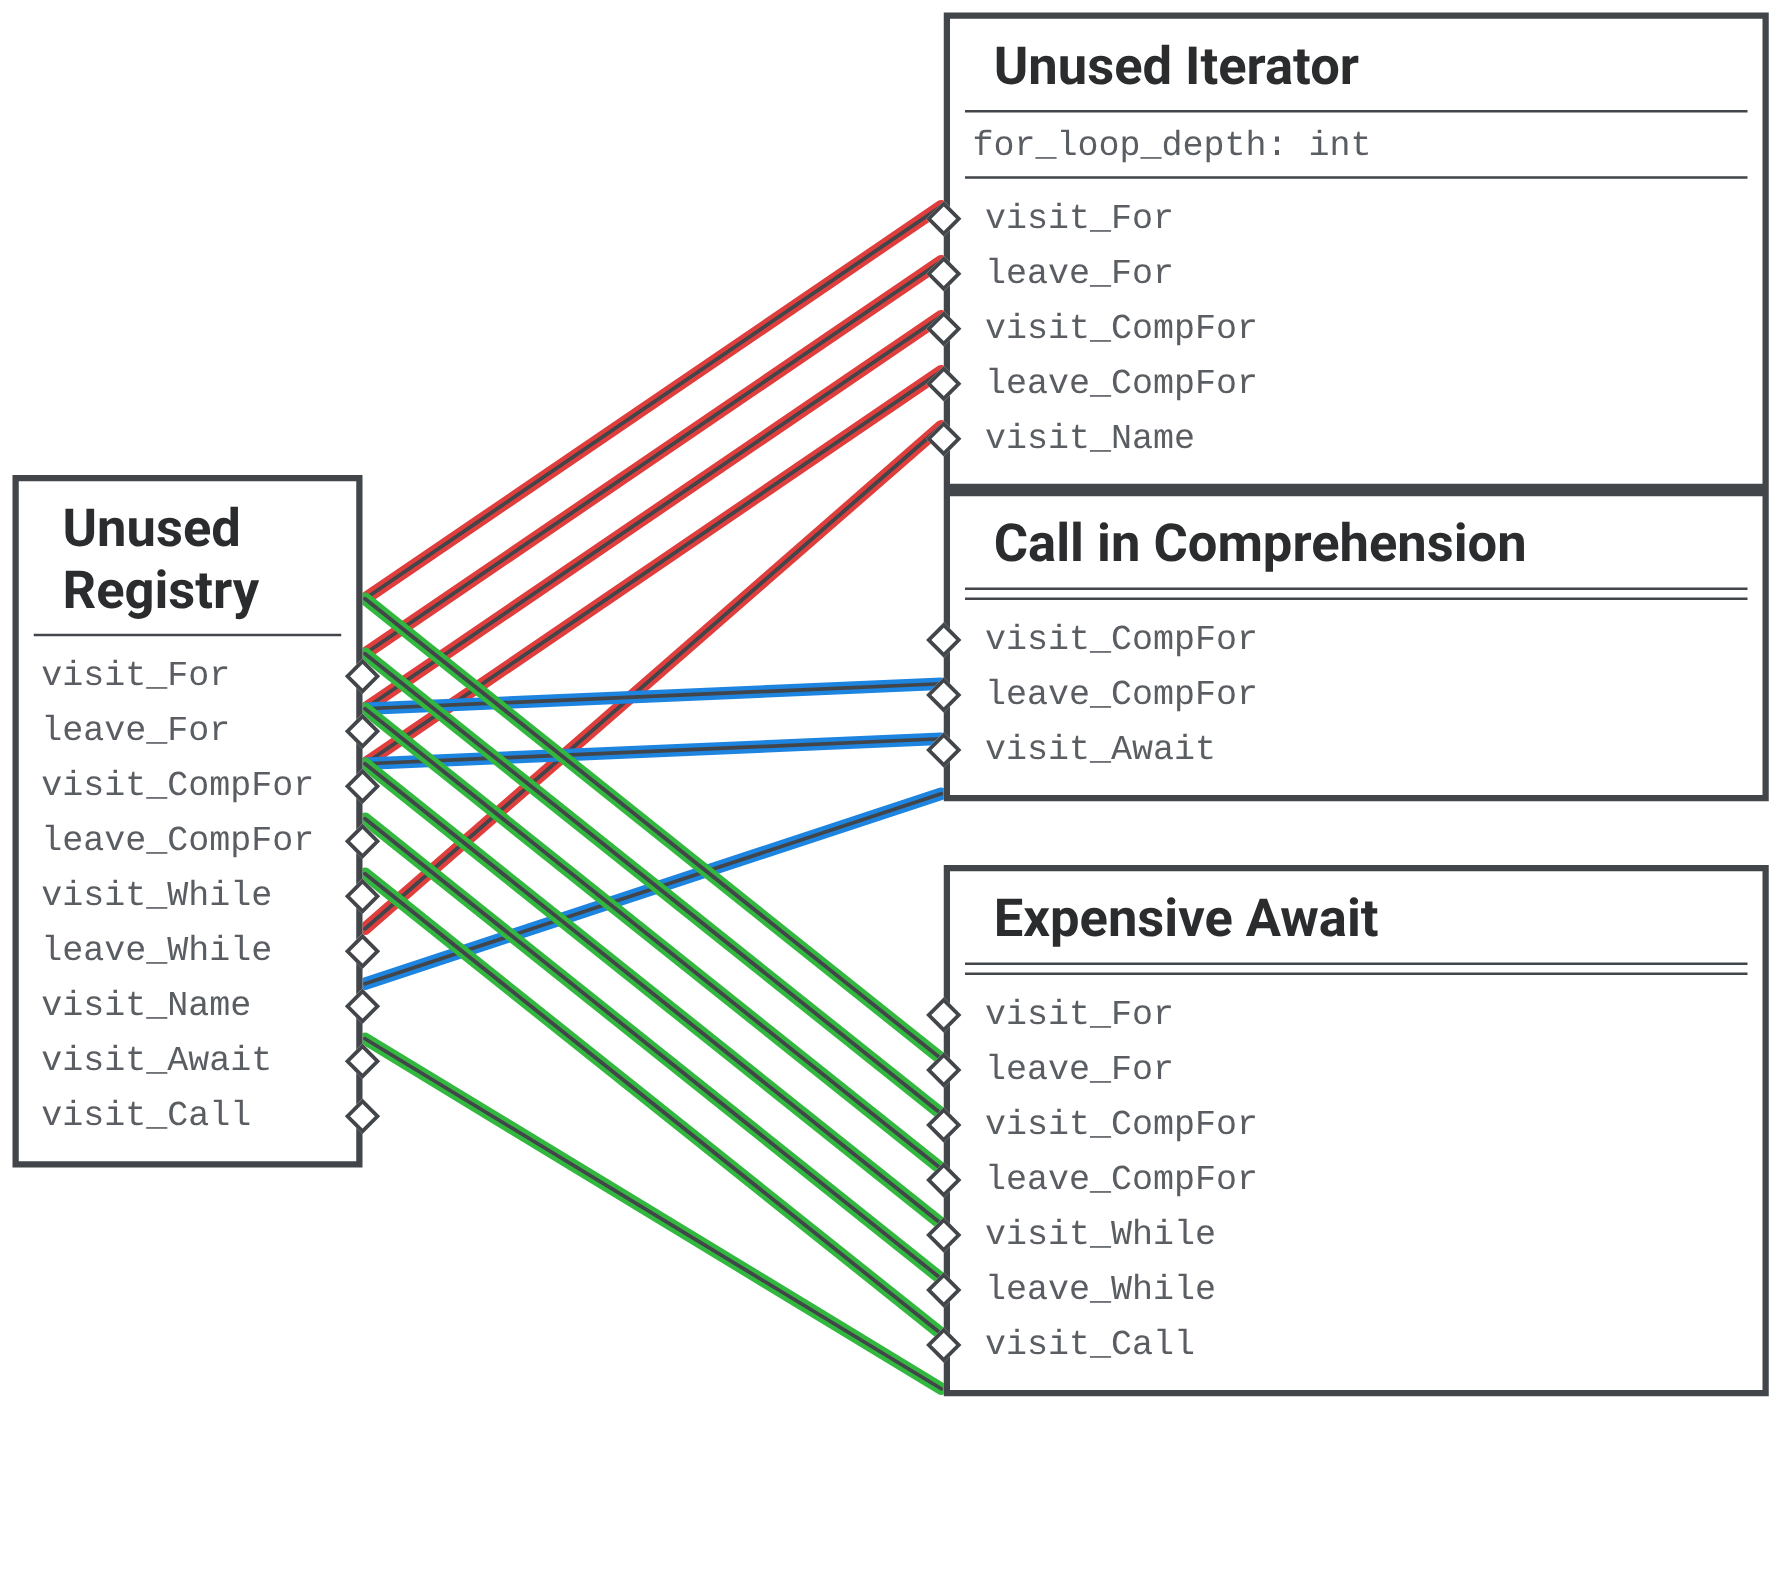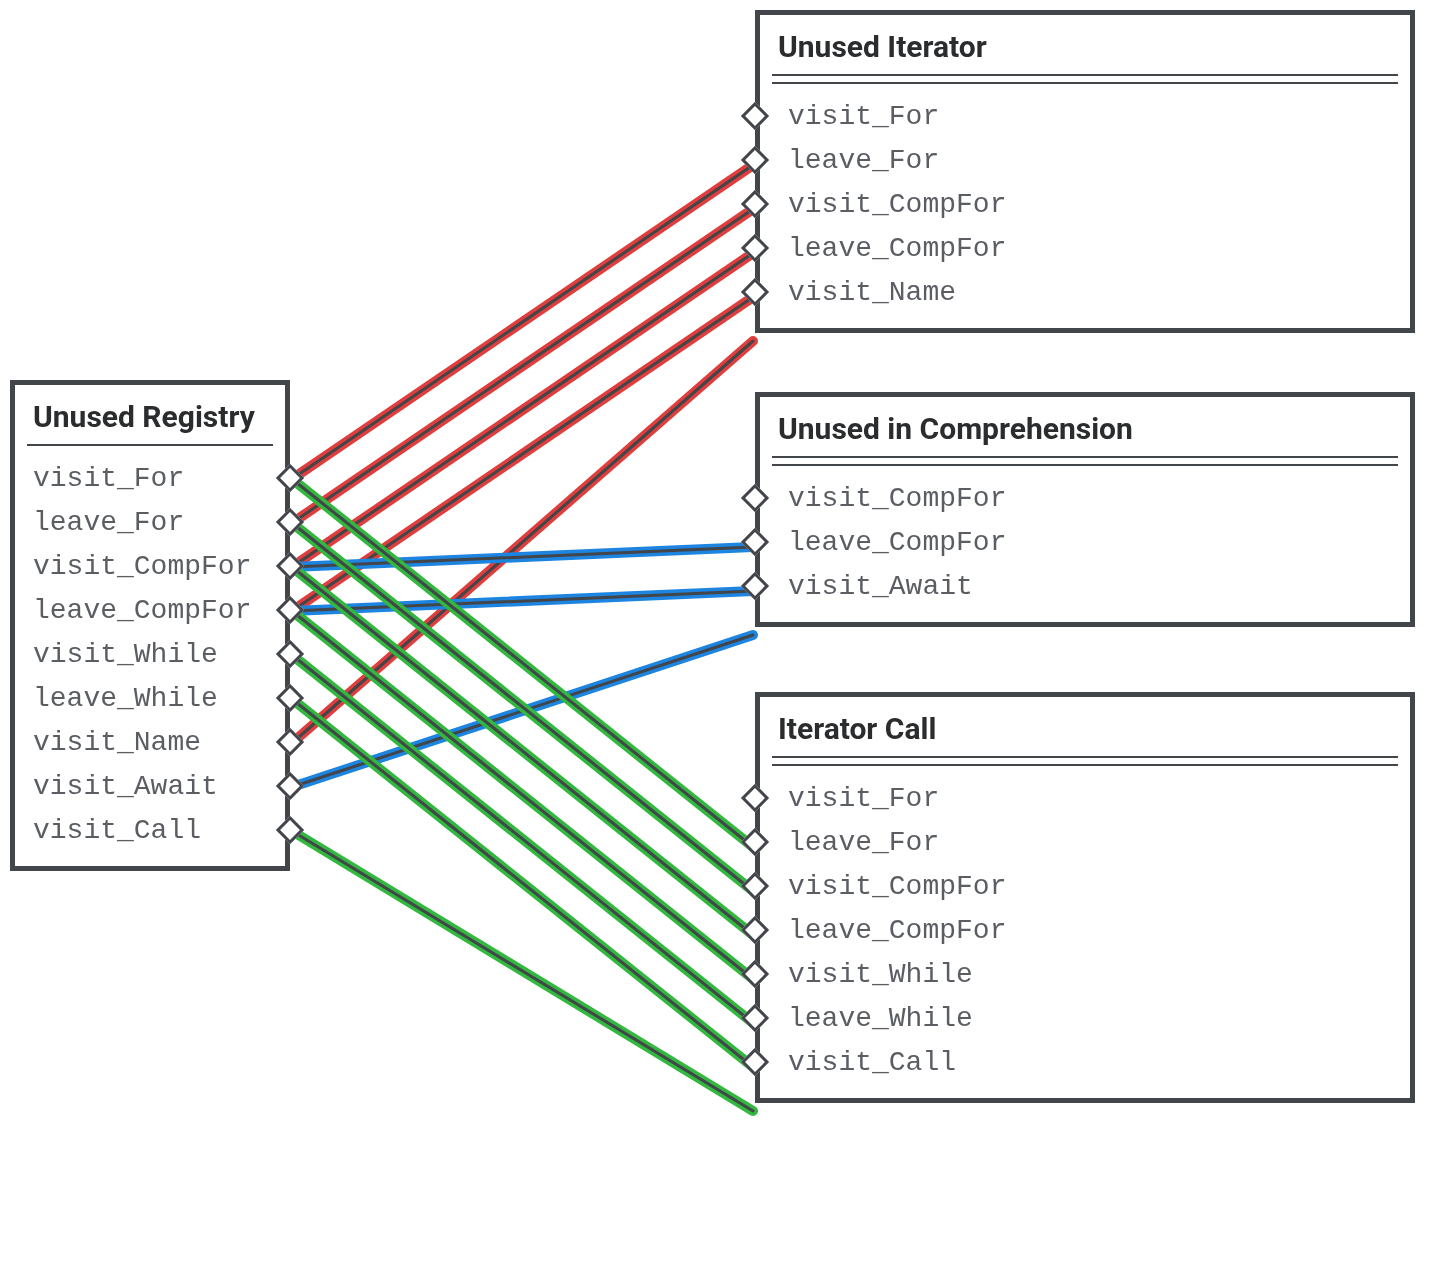--- a/index.html
+++ b/index.html
@@ -23,23 +23,24 @@
     pointer-events: none;
   }
   .box {
     position: absolute;
     border: 5px solid #424549;
     background: #ffffff;
     padding: 10px 0 14px 0;
   }
   .box-title {
     font-weight: 700;
-    font-size: 30px;
+    font-size: 42px;
     padding: 4px 18px 10px 18px;
     color: #2a2c2e;
+    margin-left: 17px;
   }
   .rule {
     border-top: 2px solid #424549;
     margin: 0 12px 6px 12px;
   }
   .attrs {
     font-family: ui-monospace, SFMono-Regular, Menlo, Consolas, "Liberation Mono", monospace;
     font-size: 28px;
     color: #5a5e63;
     padding: 6px 18px 8px 18px;
@@ -158,20 +159,21 @@
           <span class="label">visit_Call</span>
           <span class="diamond"></span>
         </div>
       </div>
   </div>
 
   <div id="right-boxes">
       <div class="box right" id="box-unused" style="left: 755px; top: 10px; width: 660px;">
         <div class="box-title">Unused Iterator</div>
         <div class="rule"></div>
+        <div class="attrs">for_loop_depth: int</div>
         <div class="rule"></div>
         <div class="methods">
           <div class="method">
             <span class="diamond"></span>
             <span class="label">visit_For</span>
           </div>
           <div class="method">
             <span class="diamond"></span>
             <span class="label">leave_For</span>
           </div>
@@ -183,40 +185,40 @@
             <span class="diamond"></span>
             <span class="label">leave_CompFor</span>
           </div>
           <div class="method">
             <span class="diamond"></span>
             <span class="label">visit_Name</span>
           </div>
         </div>
       </div>
       <div class="box right" id="box-await" style="left: 755px; top: 392px; width: 660px;">
-        <div class="box-title">Unused in Comprehension</div>
+        <div class="box-title">Call in Comprehension</div>
         <div class="rule"></div>
         <div class="rule"></div>
         <div class="methods">
           <div class="method">
             <span class="diamond"></span>
             <span class="label">visit_CompFor</span>
           </div>
           <div class="method">
             <span class="diamond"></span>
             <span class="label">leave_CompFor</span>
           </div>
           <div class="method">
             <span class="diamond"></span>
             <span class="label">visit_Await</span>
           </div>
         </div>
       </div>
       <div class="box right" id="box-expensive" style="left: 755px; top: 692px; width: 660px;">
-        <div class="box-title">Iterator Call</div>
+        <div class="box-title">Expensive Await</div>
         <div class="rule"></div>
         <div class="rule"></div>
         <div class="methods">
           <div class="method">
             <span class="diamond"></span>
             <span class="label">visit_For</span>
           </div>
           <div class="method">
             <span class="diamond"></span>
             <span class="label">leave_For</span>

